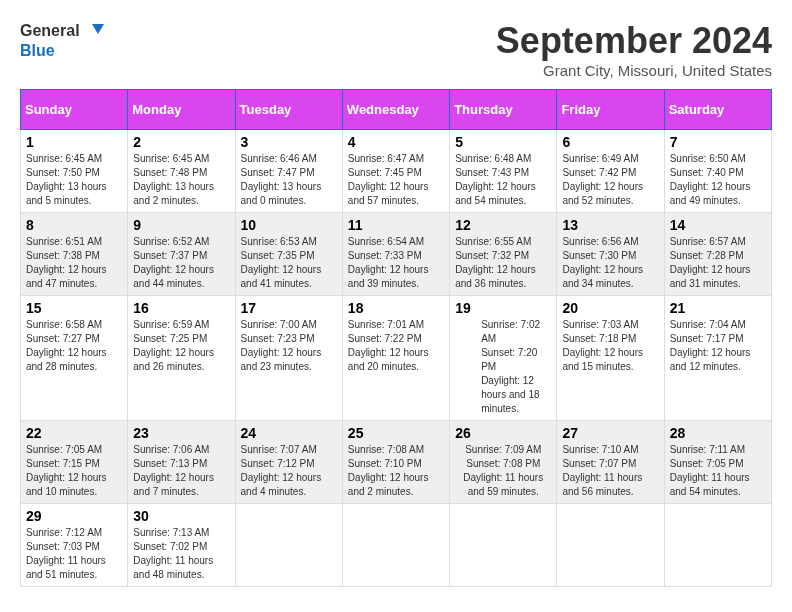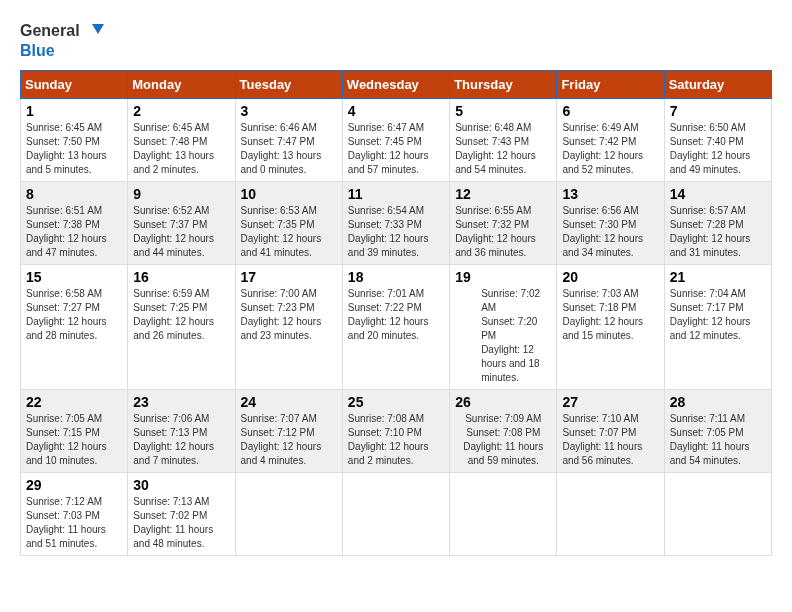--- a/index.html
+++ b/index.html
@@ -32,23 +32,23 @@
     .subtitle {
       font-size: 15px;
       color: #555;
     }
     table {
       width: 100%;
       border-collapse: collapse;
       font-size: 11px;
     }
     thead tr th {
-      background-color: #c2410c;
+      background-color: #d946ef;
       color: white;
-      padding: 6px 4px;
+      padding: 12px 4px;
       text-align: left;
       font-size: 13px;
       font-weight: bold;
       border: 1px solid #1a6fc4;
     }
     tbody tr td {
       vertical-align: top;
       padding: 4px 5px;
       border: 1px solid #ddd;
       background: #fff;
@@ -92,20 +92,22 @@
     <div style="display:flex;align-items:center;gap:2px;">
       <span style="font-size:16px;font-weight:bold;color:#333;">General</span>
       <svg width="22" height="22" viewBox="0 0 22 22">
         <polygon points="10,4 22,4 16,14" fill="#1a6fc4"></polygon>
       </svg>
     </div>
     <span style="font-size:16px;font-weight:bold;color:#1a6fc4;">Blue</span>
   </div>
 </div>
   <div class="title-area">
+    <div class="main-title">September 2024</div>
+    <div class="subtitle">Grant City, Missouri, United States</div>
   </div>
 </div>
 
 <table>
   <thead>
     <tr>
     <th>Sunday</th>
         <th>Monday</th>
         <th>Tuesday</th>
         <th>Wednesday</th>

